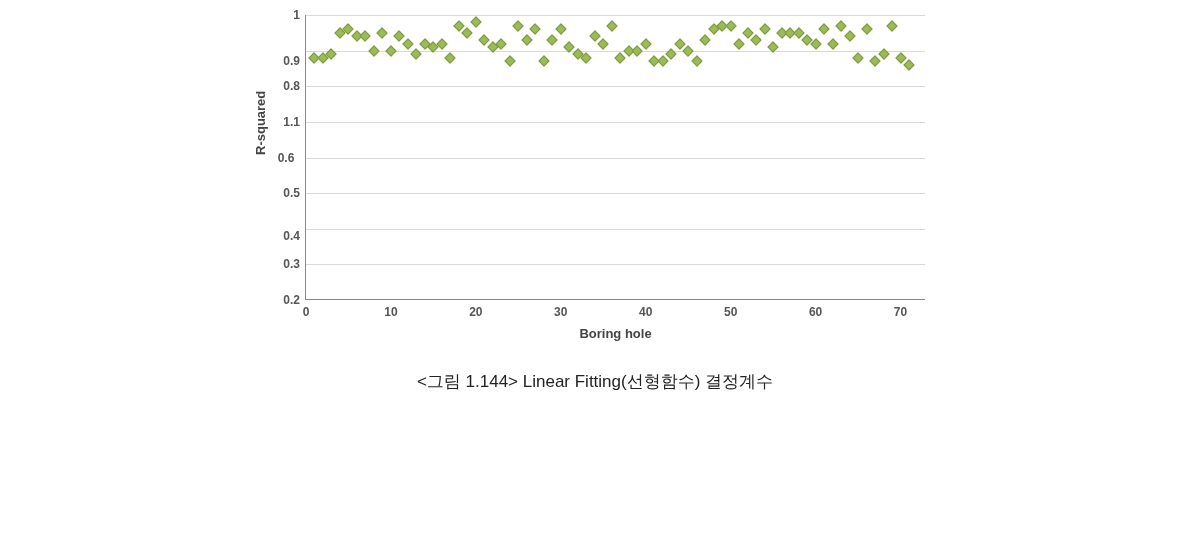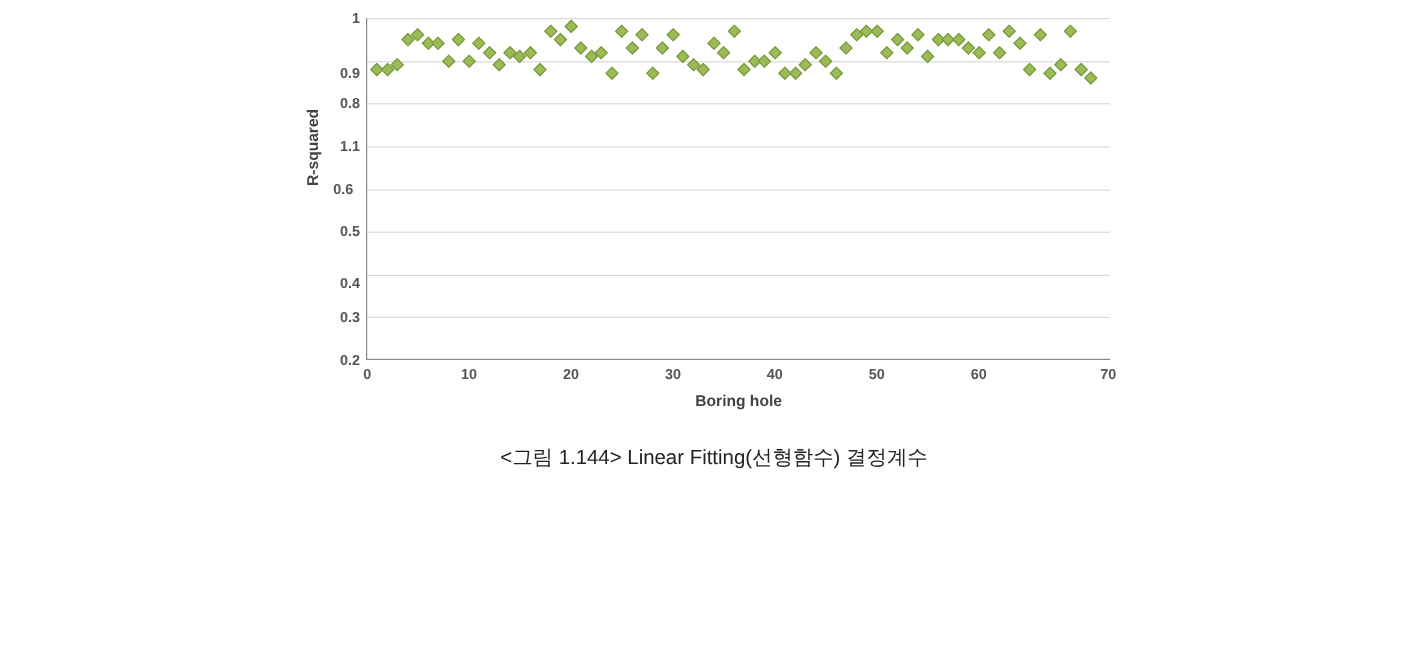--- a/index.html
+++ b/index.html
@@ -113,21 +113,21 @@
       <div class="ytick-label" style="top: 46px;">0.9</div>
       <div class="gridline" style="top: 0px;"></div>
       <div class="ytick-label" style="top: 0px;">1</div>
       <div class="xtick-label" style="left: 0px;">0</div>
       <div class="xtick-label" style="left: 84.9315px;">10</div>
       <div class="xtick-label" style="left: 169.863px;">20</div>
       <div class="xtick-label" style="left: 254.795px;">30</div>
       <div class="xtick-label" style="left: 339.726px; text-align: center;">40</div>
       <div class="xtick-label" style="left: 424.658px;">50</div>
       <div class="xtick-label" style="left: 509.589px;">60</div>
-      <div class="xtick-label" style="left: 594.521px; margin-left: 23px;">70</div>
+      <div class="xtick-label" style="left: 594.521px;">70</div>
       <div class="point" style="left: 8.49315px; top: 42.75px;"></div>
       <div class="point" style="left: 16.9863px; top: 42.75px;"></div>
       <div class="point" style="left: 25.4795px; top: 39.1875px;"></div>
       <div class="point" style="left: 33.9726px; top: 17.8125px;"></div>
       <div class="point" style="left: 42.4658px; top: 14.25px;"></div>
       <div class="point" style="left: 50.9589px; top: 21.375px;"></div>
       <div class="point" style="left: 59.4521px; top: 21.375px;"></div>
       <div class="point" style="left: 67.9452px; top: 35.625px;"></div>
       <div class="point" style="left: 76.4384px; top: 17.8125px;"></div>
       <div class="point" style="left: 84.9315px; top: 35.625px;"></div>

